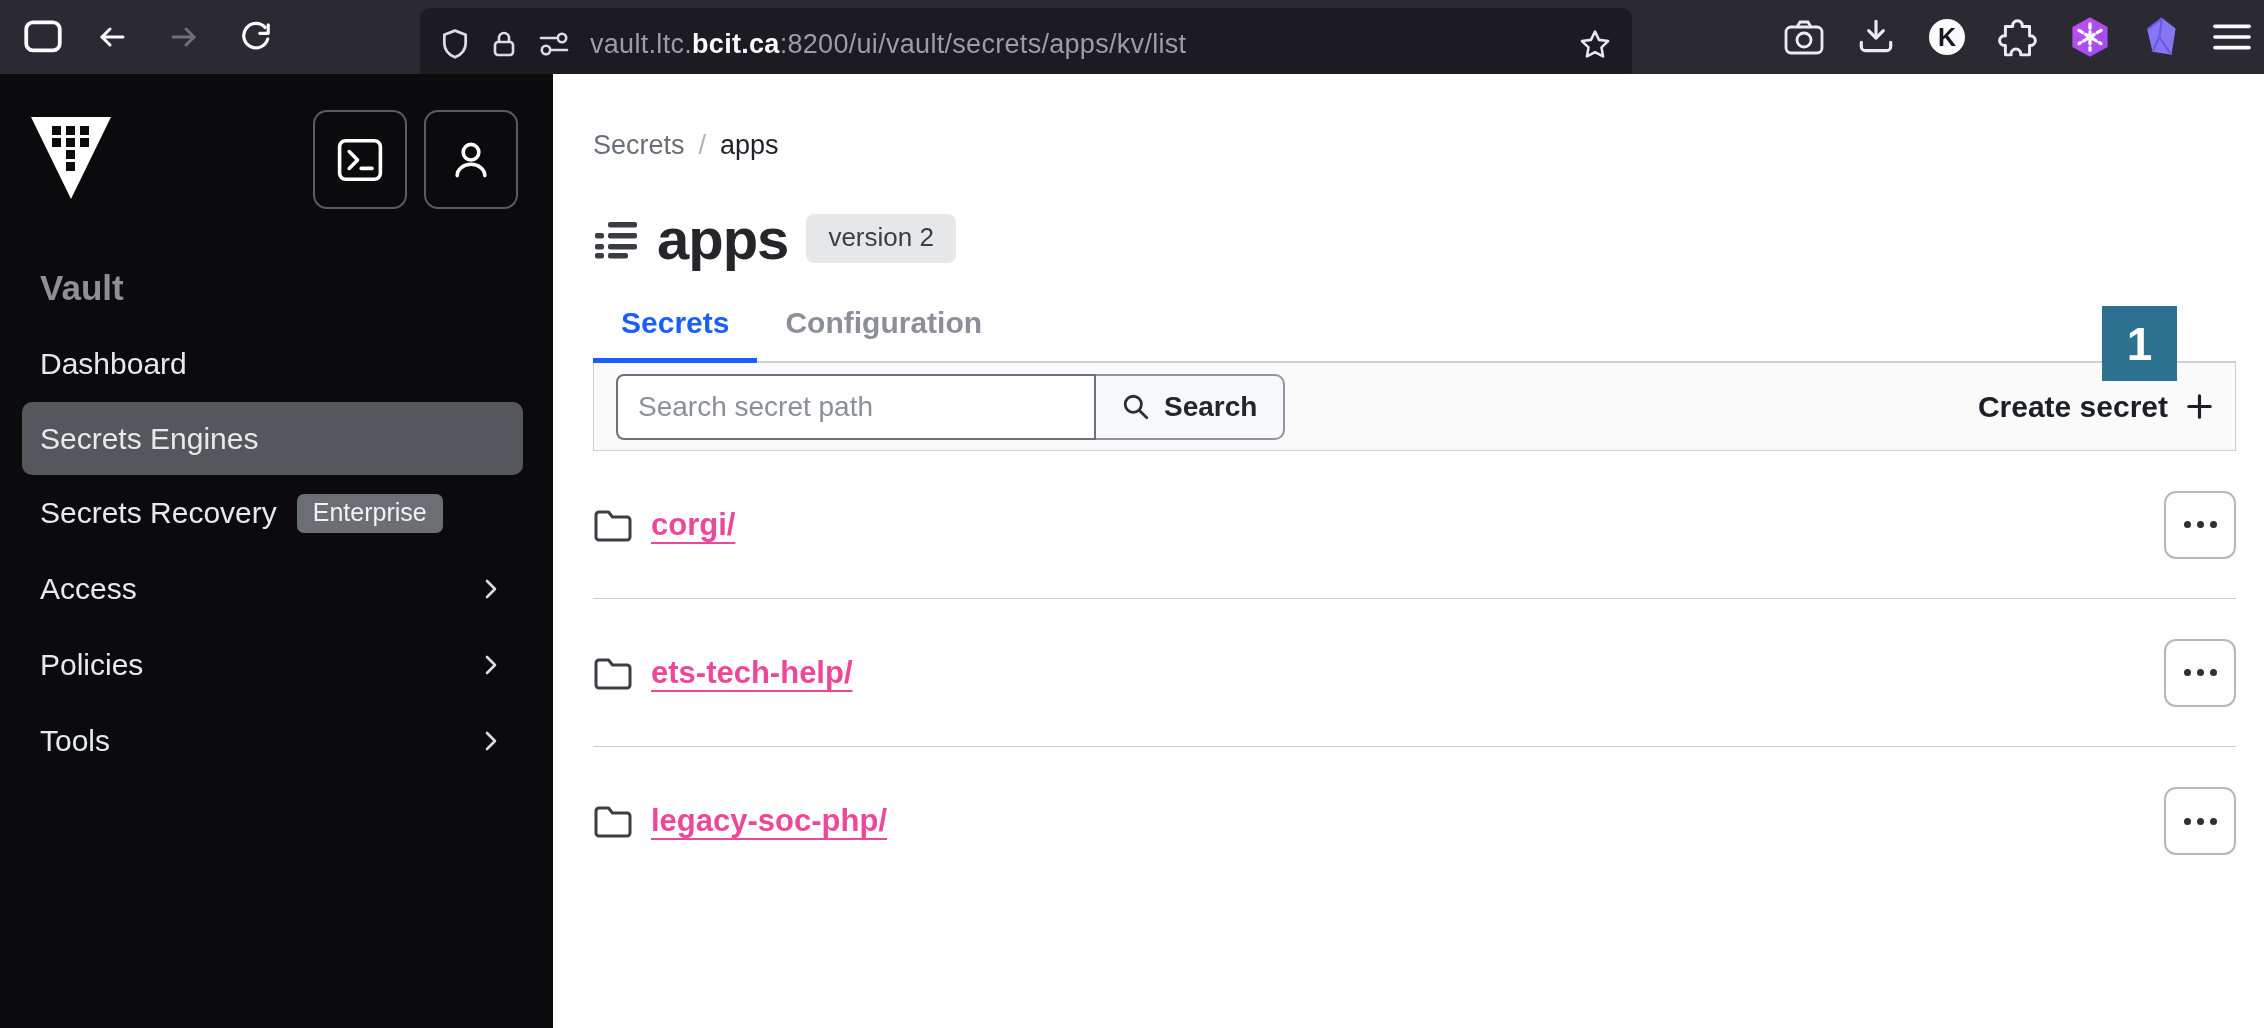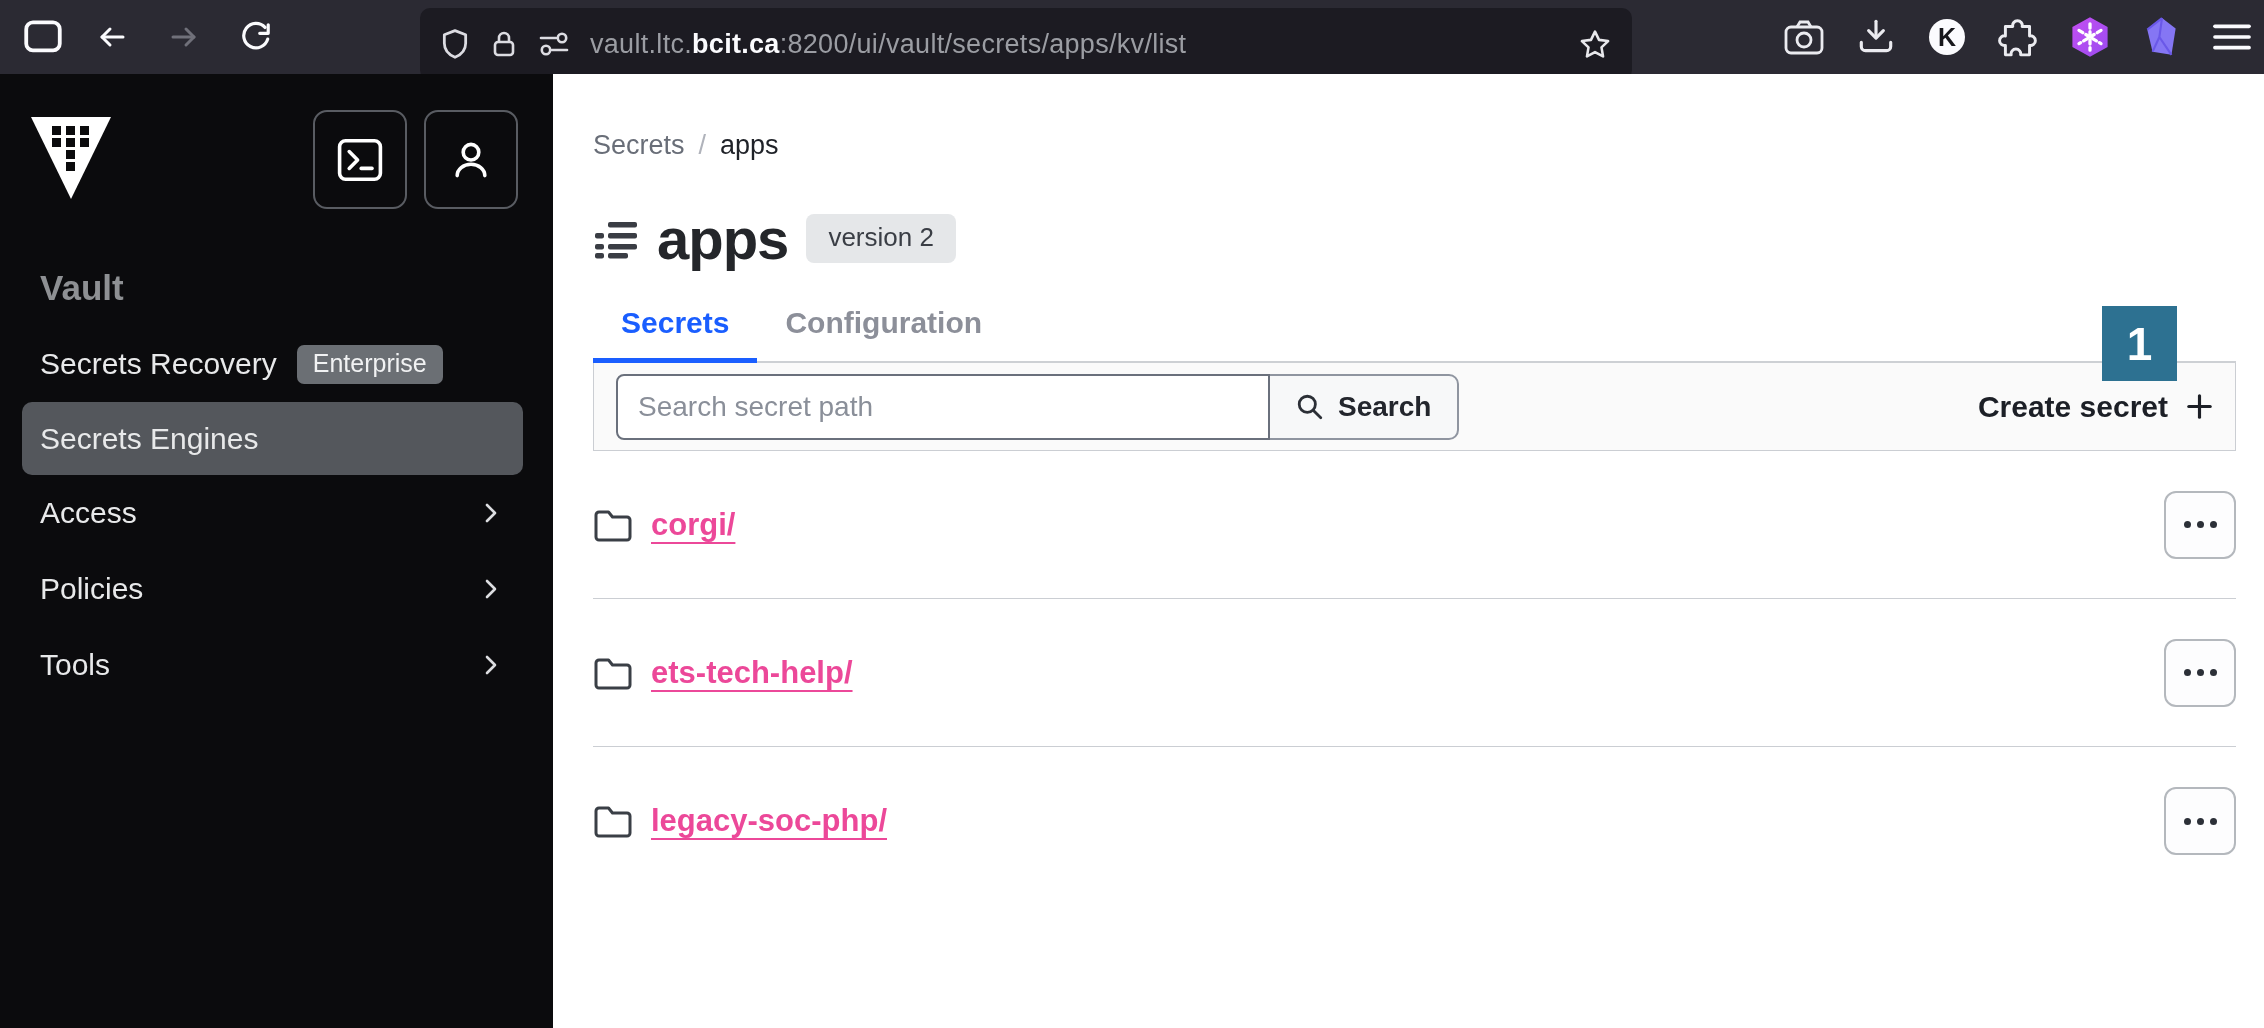--- a/index.html
+++ b/index.html
@@ -42,21 +42,21 @@
   .version-badge { background:#e5e7e9; color:#3a3e45; font-size:26px; padding:8px 22px 10px; border-radius:8px; }
 
   .tabs { margin-top:34px; display:flex; border-bottom:2px solid #cdd0d4; }
   .tab { font-size:30px; font-weight:700; padding:0 28px 18px; margin-bottom:-2px;
          border-bottom:5px solid transparent; color:#8c8f99; cursor:pointer; }
   .tab.active { color:#1a5eff; border-bottom-color:#1a5eff; }
 
   .toolbar { position:relative; height:88px; background:#fafafa; border:1px solid #cbced3; border-top:none;
              display:flex; align-items:center; padding:0 22px; }
   .search-group { display:flex; align-items:stretch; height:66px; }
-  .search-input { width:654px; border:2px solid #6a707c; border-radius:8px 0 0 8px; padding:0 20px;
+  .search-input { width:480px; border:2px solid #6a707c; border-radius:8px 0 0 8px; padding:0 20px;
                   font-size:28px; color:#3b82f6; background:#fff; outline:none; z-index:1;
                   font-family:"Liberation Sans", sans-serif; }
   .search-input::placeholder { color:#8a8f99; }
   .search-btn { display:flex; align-items:center; gap:14px; padding:0 26px; margin-left:-2px;
                 border:2px solid #8f95a0; border-radius:0 10px 10px 0; background:#f7f8f9;
                 font-size:28px; font-weight:700; color:#23262d; cursor:pointer; font-family:"Liberation Sans", sans-serif; }
   .create-secret { margin-left:auto; display:flex; align-items:center; gap:18px; background:none; border:none;
                    font-size:30px; font-weight:700; color:#1c1f26; cursor:pointer; font-family:"Liberation Sans", sans-serif; }
   .som-mark { position:absolute; top:-57px; right:58px; width:75px; height:75px; background:#2d7191;
               color:#fff; font-size:46px; font-weight:700; display:flex; align-items:center; justify-content:center; z-index:3; }
@@ -218,26 +218,29 @@
         <svg width="48" height="48" viewBox="0 0 40 40" fill="none" stroke="#fff" stroke-width="3" stroke-linecap="round">
             <circle cx="20" cy="13.5" r="6.5"></circle>
             <path d="M8.5 33 a11.5 9.5 0 0 1 23 0"></path>
           </svg>
       </span>
     </button>
 
     <div class="nav">
       <div class="nav-row nav-label">Vault</div>
       <div class="nav-row">
-        <span>Secrets Recovery</span>
-        <span class="pill">Enterprise</span>
-      </div>
+          <span>Dashboard</span>
+        </div>
       <div class="nav-row active">
           <span>Secrets Engines</span>
         </div>
+      <div class="nav-row">
+        <span>Secrets Recovery</span>
+        <span class="pill">Enterprise</span>
+      </div>
       <div class="nav-row">
         <span>Access</span>
         <span class="chev">
             <svg width="24" height="24" viewBox="0 0 24 24" fill="none" stroke="#dcdde0" stroke-width="2.6" stroke-linecap="round" stroke-linejoin="round">
               <path d="M8 4 l8 8 -8 8"></path>
             </svg>
           </span>
       </div>
       <div class="nav-row">
         <span>Policies</span>

